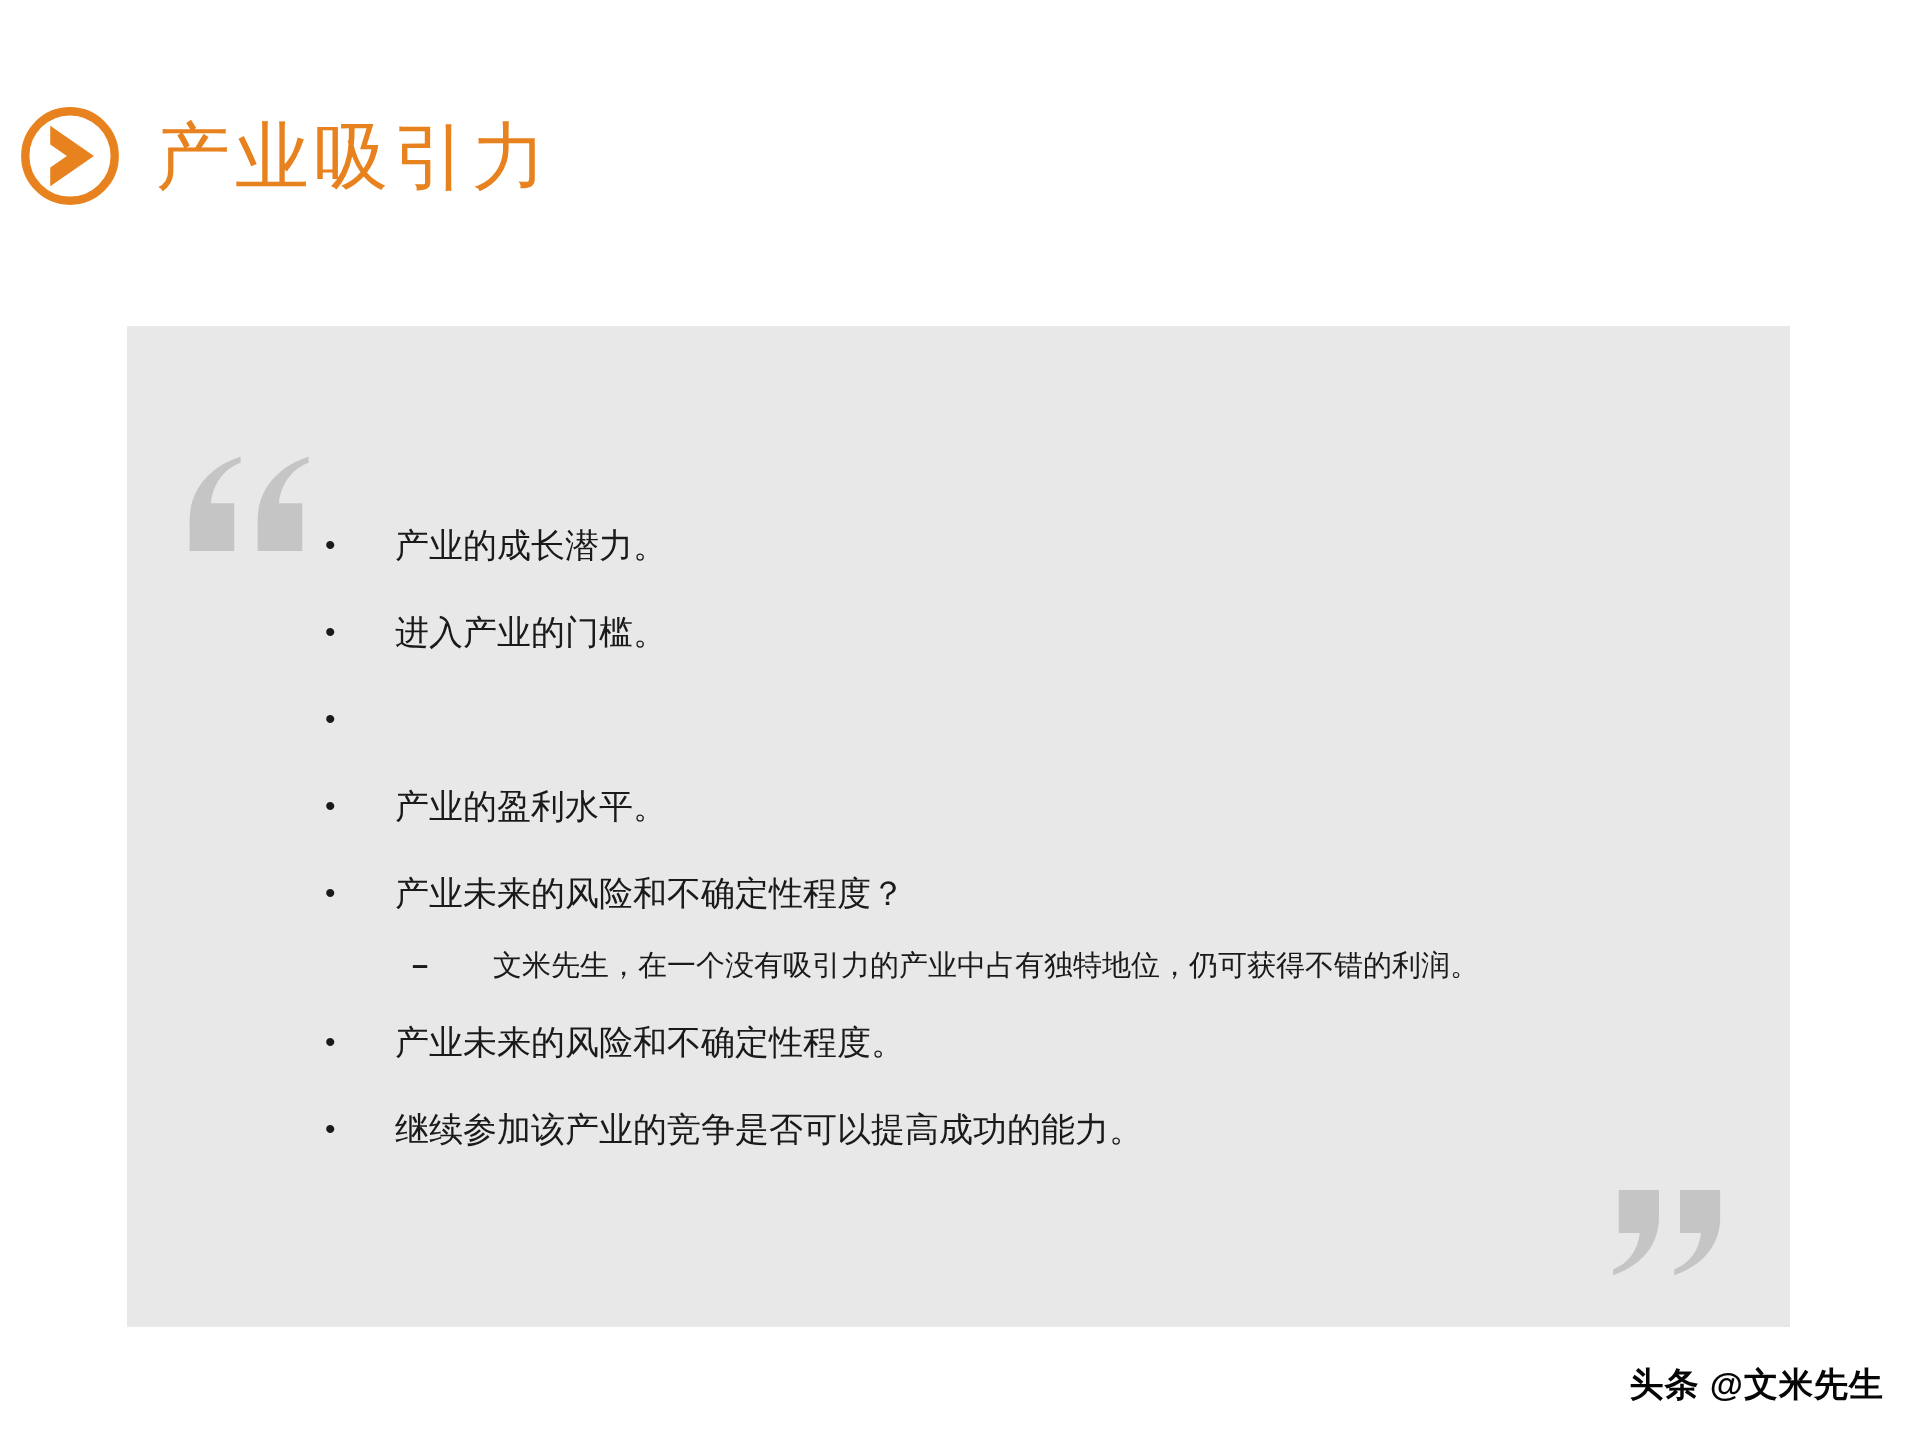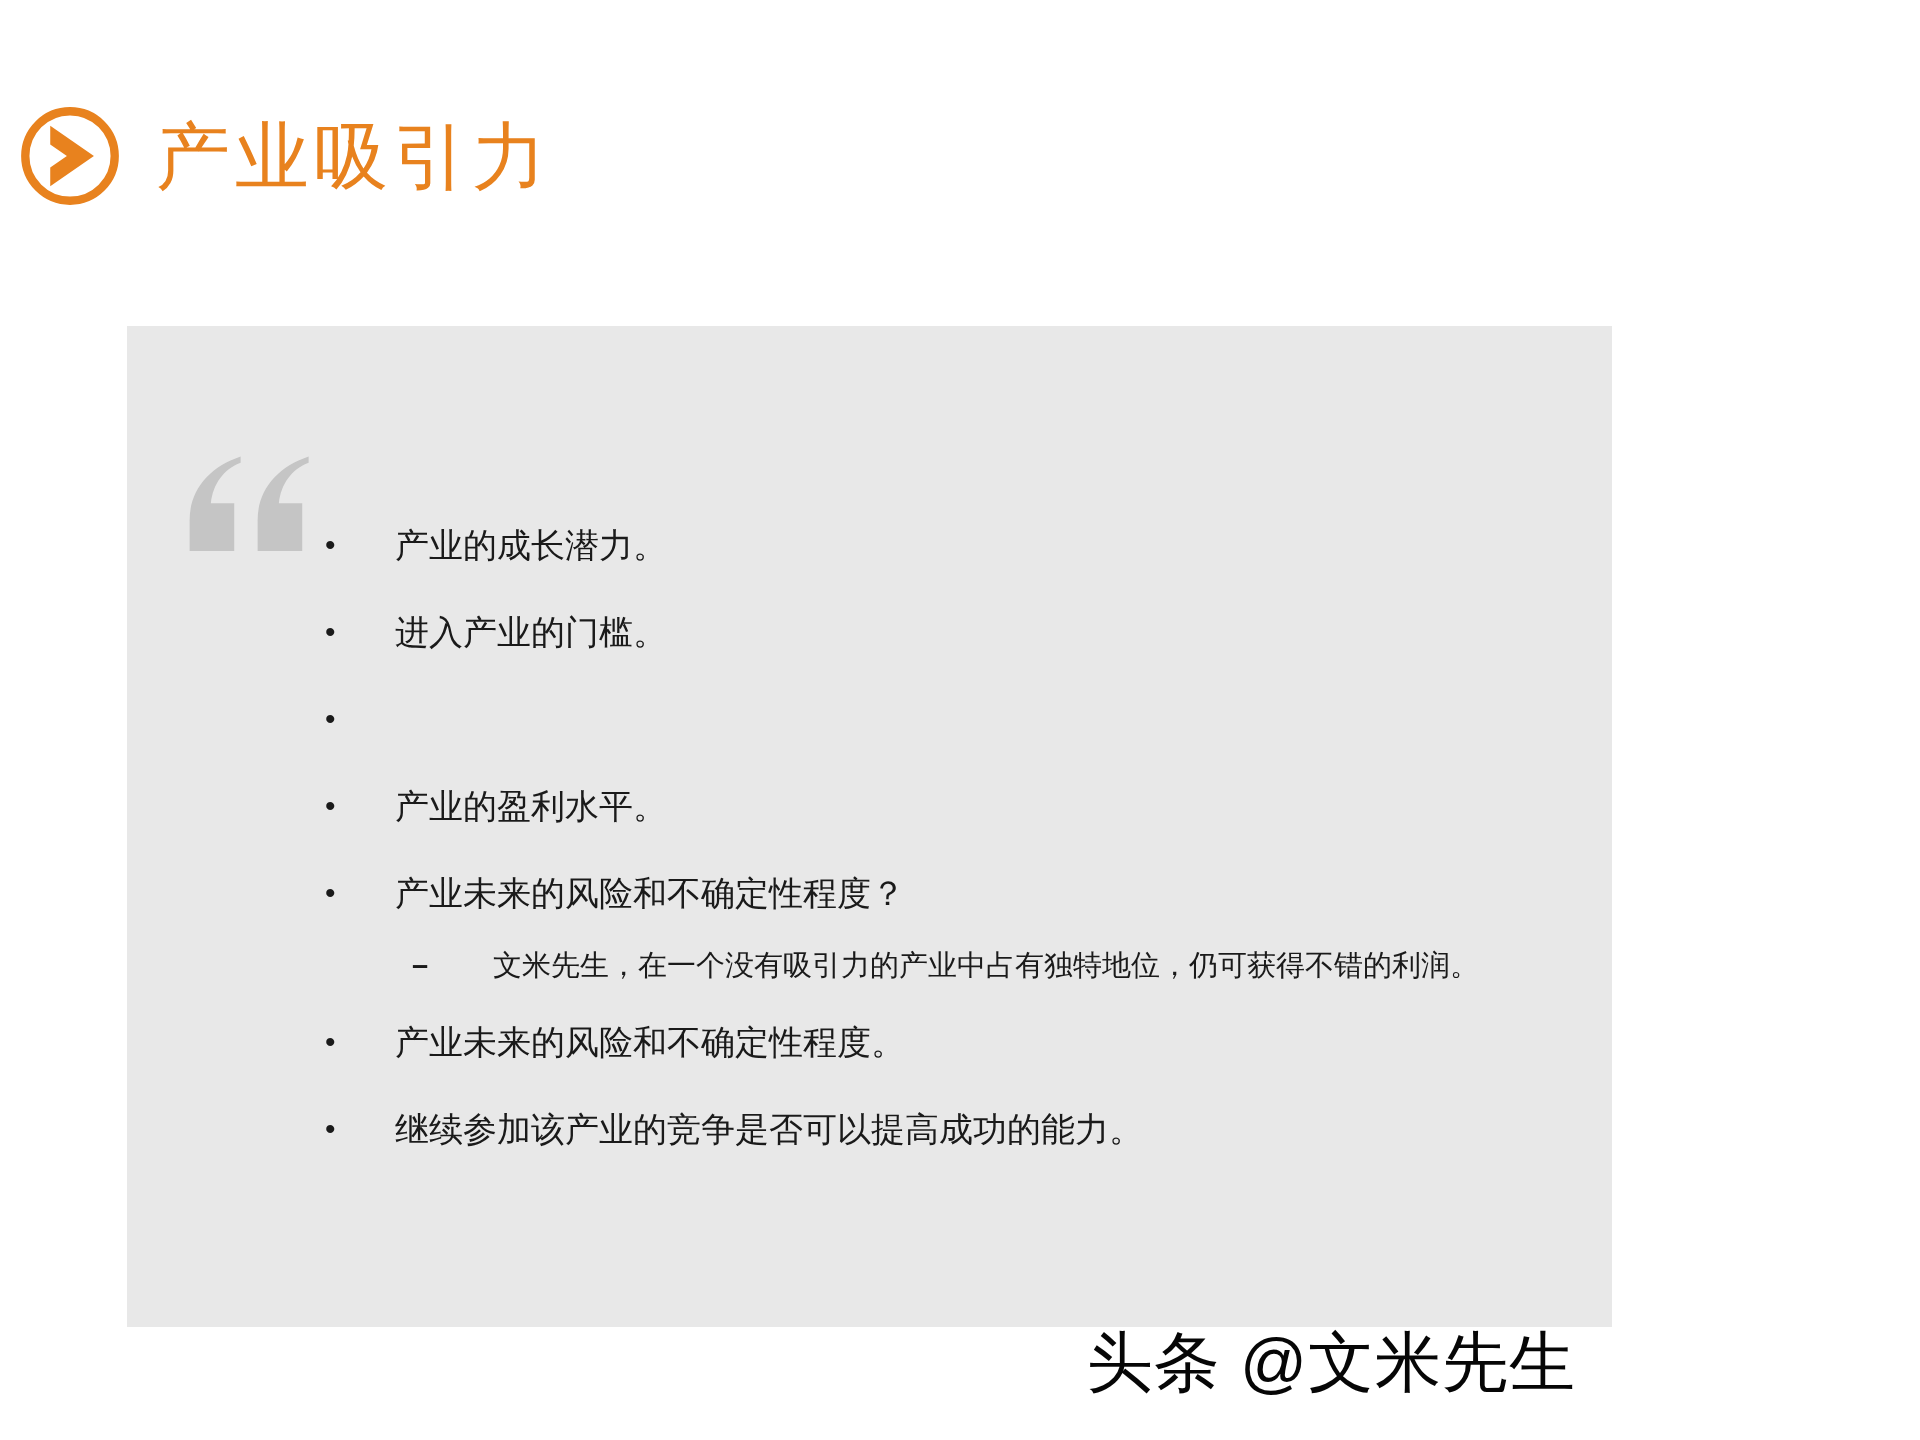--- a/index.html
+++ b/index.html
@@ -1,17 +1,17 @@
 <!DOCTYPE html>
 <html><head>
 <meta charset="utf-8">
 <style>
   html,body{margin:0;padding:0;background:#fff;}
   .slide{
-    position:relative;width:1612px;height:1440px;background:#fff;overflow:hidden;
+    position:relative;width:1920px;height:1440px;background:#fff;overflow:hidden;
     font-family:"Liberation Sans",sans-serif;color:#1a1a1a;
   }
   
   .header{position:absolute;left:18px;top:104px;display:flex;align-items:center;gap:34px;}
   .header-icon{width:104px;height:104px;flex:0 0 auto;}
   .page-title{
     font-family:"DejaVu Serif","Liberation Serif",serif;
     font-size:74px;line-height:104px;letter-spacing:5px;font-weight:400;
   }
   
@@ -22,21 +22,21 @@
   .bullets{position:absolute;left:0;top:200px;width:100%;}
   .row{display:flex;align-items:flex-start;}
   .row.l1{padding-left:198px;font-size:34px;line-height:38px;margin-bottom:49px;}
   .row.l1 .marker{width:70px;flex:0 0 auto;font-size:30px;}
   .row.l2{padding-left:285px;font-size:29px;line-height:32px;margin-top:-12px;margin-bottom:42px;}
   .row.l2 .marker{width:81px;flex:0 0 auto;font-weight:bold;}
   .row .text{flex:1 1 auto;padding-right:112px;}
   
   .watermark{
     position:absolute;right:36px;bottom:32px;
-    font-size:66px;font-weight:400;color:#060606;letter-spacing:1px;
+    font-size:34px;font-weight:700;color:#060606;letter-spacing:1px;
     text-shadow:-2px -2px 0 rgba(255,255,255,.55);
   }
 </style>
 </head>
 <body>
 
 <div class="slide">
 
   <div class="header">
     <svg class="header-icon" viewBox="0 0 100 100" aria-hidden="true">

